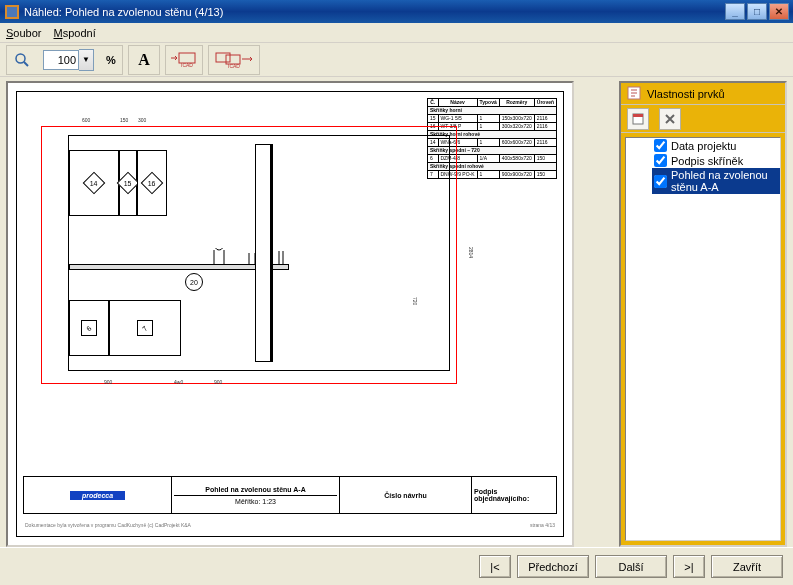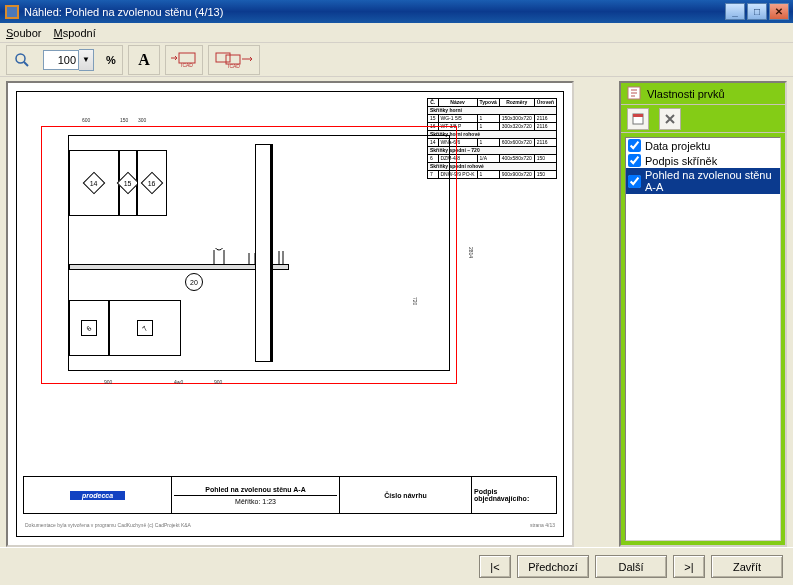--- a/index.html
+++ b/index.html
@@ -169,39 +169,40 @@
     .tb-num{width:132px;}
     .tb-sign{flex:1;font-weight:normal;}
     .footer-line{
       position:absolute;left:8px;right:8px;bottom:8px;
       font-size:5px;color:#777;display:flex;justify-content:space-between;
     }
     
     .sidebar{
       width:168px;
       border:2px inset #d4d0c8;
-      background:#84cc16;
+      background:#eab308;
       display:flex;flex-direction:column;margin-left:39px;
     }
     .side-title{
       height:22px;border-bottom:1px solid #c8c4b6;
       display:flex;align-items:center;gap:6px;padding:0 6px;
       font-size:11px;
     }
     .side-icons{
       height:28px;border-bottom:1px solid #c8c4b6;
       display:flex;align-items:center;padding:0 6px;gap:10px;
     }
     .side-icons .sbtn{
       width:22px;height:22px;border:1px solid #b5b1a2;background:#f5f4ef;
       display:flex;align-items:center;justify-content:center;
     }
     .side-list{
       flex:1;background:#fff;border:1px inset #d4d0c8;margin:4px;
       font-size:11px;
+      padding-left:26px;
     }
     .side-row{
       display:flex;align-items:center;gap:4px;padding:1px 2px;
     }
     .side-row.selected{background:#0b3a8e;color:#fff;}
     .side-row input{margin:0;}
     
     .bottom-bar{
       height:38px;background:#ece9d8;
       display:flex;align-items:center;justify-content:flex-end;

